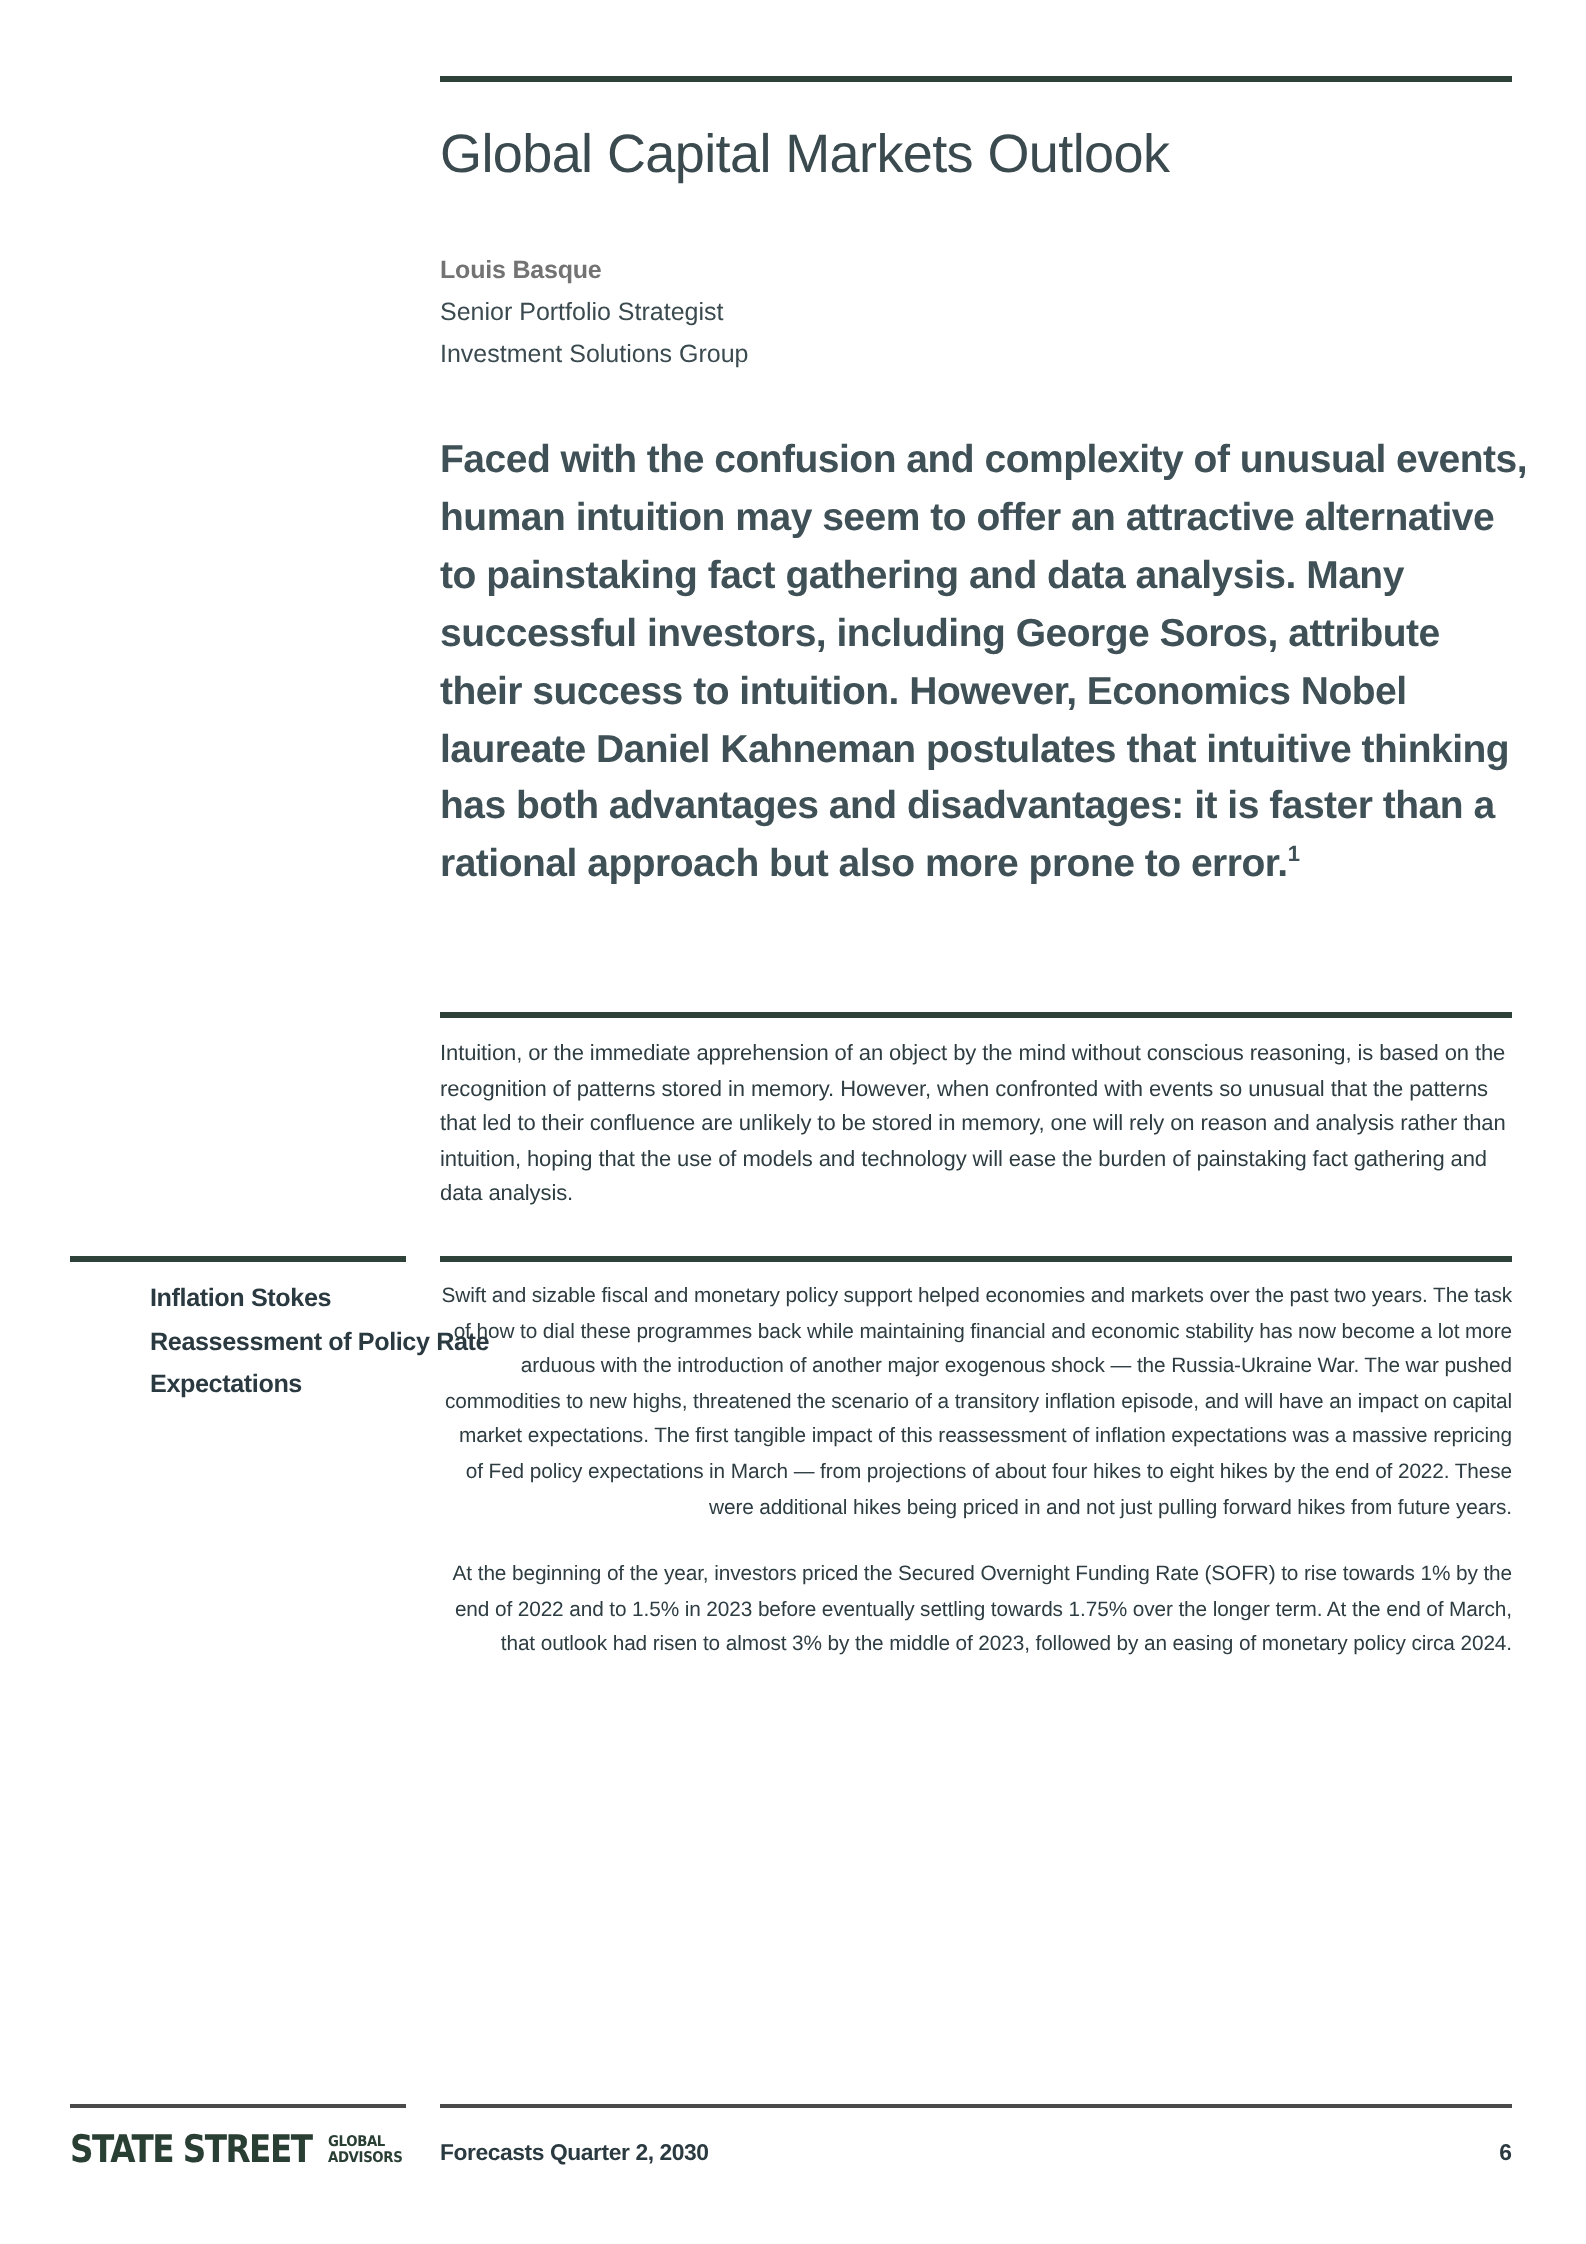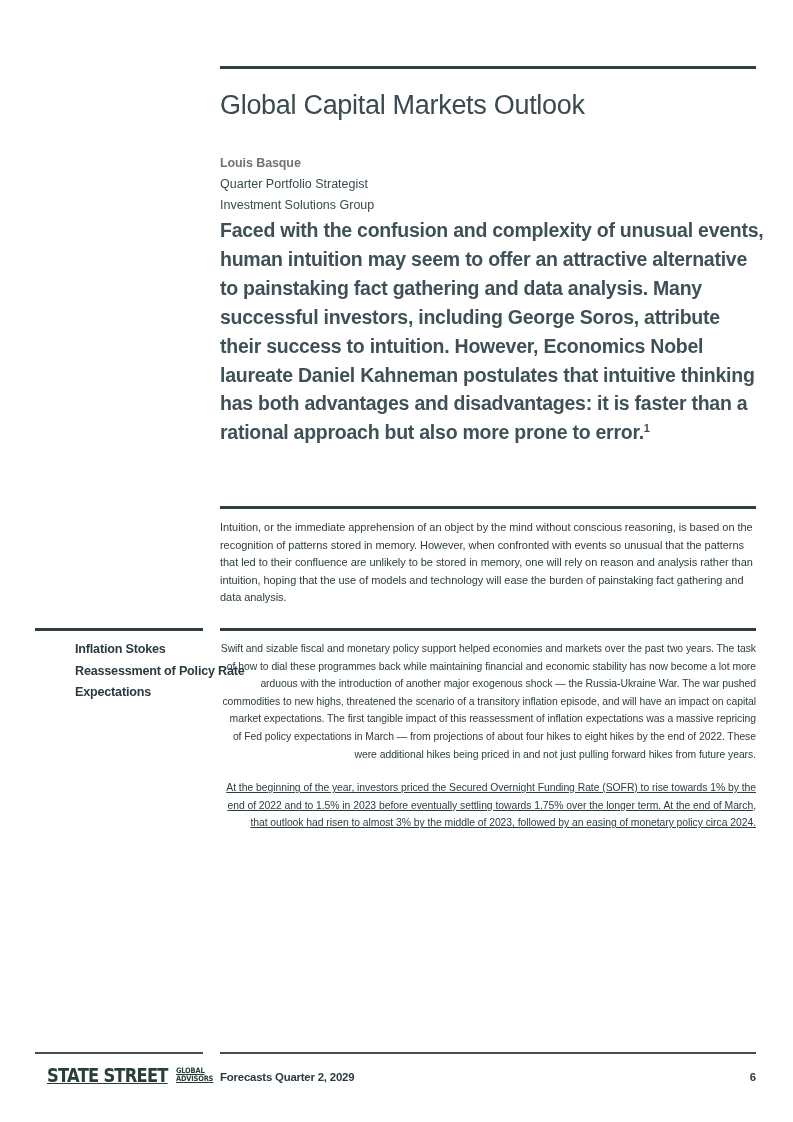--- a/index.html
+++ b/index.html
@@ -34,21 +34,20 @@
     font-size: 0;
     line-height: 0;
   }
 
   
   .header {
     position: absolute;
     left: 220px;
     top: 38px;
     width: 536px;
-    margin-top: 28px;
   }
   .doc-title {
     font-size: 27px;
     font-weight: 400;
     letter-spacing: -0.3px;
     color: #3a4a4f;
     margin: 20px 0 0 0;
     line-height: 1.2;
   }
   .byline {
@@ -137,46 +136,44 @@
     line-height: 17.6px;
     color: #2e3d42;
     letter-spacing: -0.05px;
     text-align: right;
   }
   .body-col p {
     margin: 0 0 16px 0;
   }
   .body-col p:last-child {
     margin-bottom: 0;
-    text-decoration: underline;
   }
 
   
   .footer-rule-left {
     position: absolute;
     left: 35px;
     top: 1052px;
     width: 168px;
   }
   .footer-rule-main {
     position: absolute;
     left: 220px;
     top: 1052px;
     width: 536px;
   }
 
   .logo {
     position: absolute;
-    left: 47px;
+    left: 35px;
     top: 1066px;
     display: flex;
     align-items: flex-start;
     color: #2a3f33;
     line-height: 1;
-    text-decoration: underline;
   }
   .logo-main {
     font-family: "DejaVu Sans", sans-serif;
     font-weight: bold;
     font-size: 19px;
     letter-spacing: -0.9px;
     transform: scaleX(0.86);
     transform-origin: left top;
     white-space: nowrap;
   }
@@ -216,21 +213,21 @@
 </head>
 <body>
 
 <div class="page">
 
   <div class="header">
     <div class="rule-dark"></div>
     <h1 class="doc-title">Global Capital Markets Outlook</h1>
     <div class="byline">
       <div class="name">Louis Basque</div>
-      <div>Quarter Portfolio Strategist</div>
+      <div>Senior Portfolio Strategist</div>
       <div>Investment Solutions Group</div>
     </div>
   </div>
 
   <div class="lead"><span>Faced with the confusion and complexity of unusual events, human intuition may seem to offer an attractive alternative to painstaking fact gathering and data analysis. Many successful investors, including George Soros, attribute their success to intuition. However, Economics Nobel laureate Daniel Kahneman postulates that intuitive thinking has both advantages and disadvantages: it is faster than a rational approach but also more prone to error.</span><sup>1</sup></div>
 
   <div class="note-rule">
     <div class="rule-dark"></div>
   </div>
   <div class="note">Intuition, or the immediate apprehension of an object by the mind without conscious reasoning, is based on the recognition of patterns stored in memory. However, when confronted with events so unusual that the patterns that led to their confluence are unlikely to be stored in memory, one will rely on reason and analysis rather than intuition, hoping that the use of models and technology will ease the burden of painstaking fact gathering and data analysis.</div>
@@ -254,16 +251,16 @@
   </div>
   <div class="footer-rule-main">
     <div class="rule-thin"></div>
   </div>
 
   <div class="logo">
     <span class="logo-main">STATE STREET</span>
     <span class="logo-sub"><span>GLOBAL</span><br><span>ADVISORS</span></span>
   </div>
 
-  <div class="footer-title">Forecasts Quarter 2, 2029</div>
+  <div class="footer-title">Forecasts Quarter 2, 2030</div>
   <div class="page-num">6</div>
 
 </div>
 
 </body></html>

